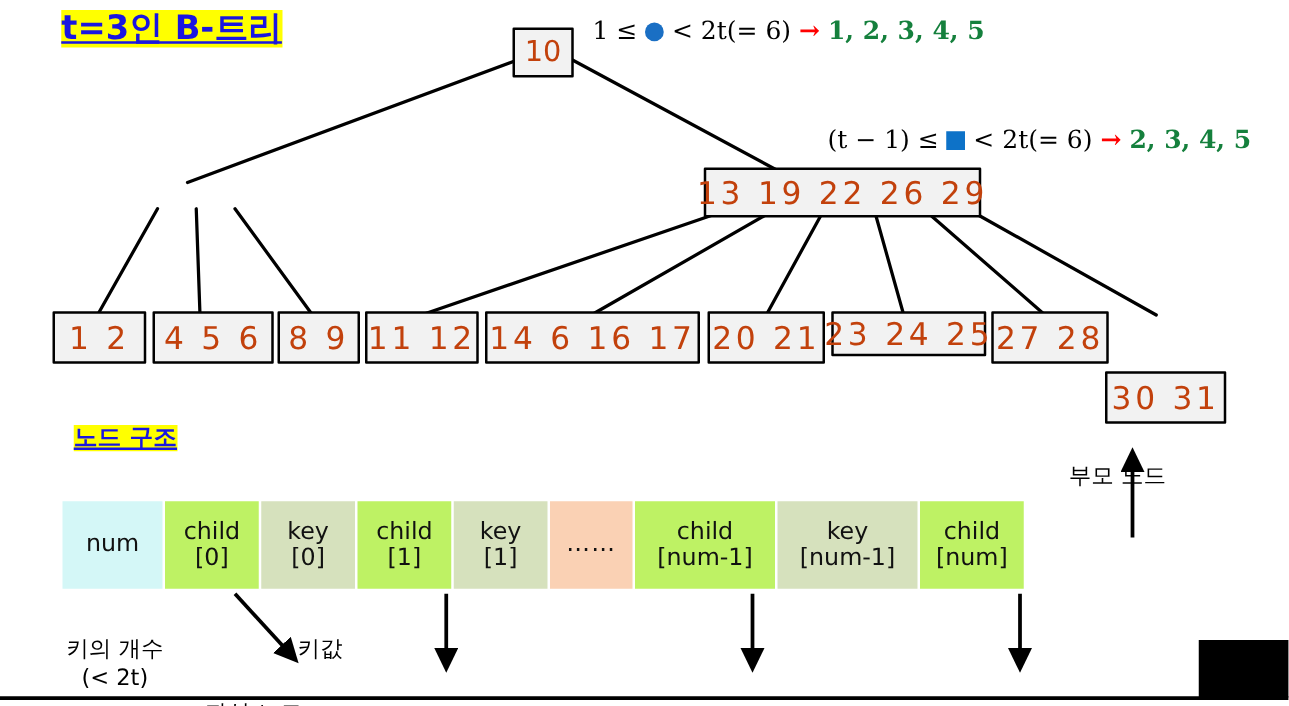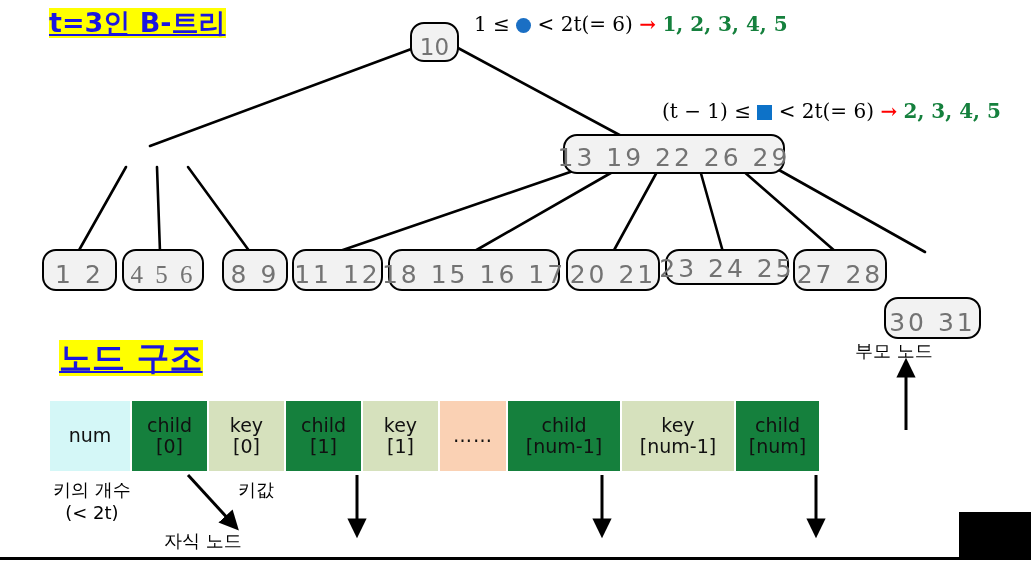--- a/index.html
+++ b/index.html
@@ -33,21 +33,21 @@
     margin-left: 41px;
   }
   #title-main {
     left: 8px;
     top: 8px;
     font-size: 27px;
   }
   #title-node {
     left: 18px;
     top: 340px;
-    font-size: 33px;
+    font-size: 19px;
   }
 
   
   .formula {
     position: absolute;
     white-space: nowrap;
     font-family: "DejaVu Serif", serif;
     font-size: 20px;
     color: #000000;
     line-height: 1;
@@ -85,27 +85,27 @@
     left: 0;
     top: 0;
     width: 1031px;
     height: 320px;
   }
   .tree-node {
     position: absolute;
     box-sizing: border-box;
     background: #f2f2f2;
     border: 2.5px solid #000000;
-    border-radius: 14px;
+    border-radius: 1px;
     display: flex;
-    align-items: flex-end;
+    align-items: center;
     justify-content: center;
     font-family: "DejaVu Sans", sans-serif;
     font-size: 25px;
-    color: #737373;
+    color: #c2410c;
     letter-spacing: 3px;
     white-space: nowrap;
     z-index: 3;
   }
   .tree-node.root { font-size: 23px; letter-spacing: 0px; }
 
   
   #struct-row {
     position: absolute;
     left: 50px;
@@ -123,21 +123,21 @@
     justify-content: center;
     font-family: "DejaVu Sans", sans-serif;
     font-size: 19px;
     color: #111111;
     line-height: 1.12;
     text-align: center;
     white-space: nowrap;
   }
   .cell .l2 { display: block; }
   .c-num    { background: #d4f7f7; width: 80px; }
-  .c-child  { background: #15803d; }
+  .c-child  { background: #bef264; }
   .c-key    { background: #d6e1bd; }
   .c-dots   { background: #fad1b4; width: 66px; font-size: 19px; letter-spacing: 1px; }
   .c-parent { background: #c2d6ef; width: 104px; }
   .w-sm  { width: 75px; }
   .w-md  { width: 83px; }
   .w-lg  { width: 112px; }
 
   
   #annot-svg {
     position: absolute;
@@ -149,20 +149,21 @@
   }
   .annot {
     position: absolute;
     font-family: "DejaVu Sans", sans-serif;
     font-size: 18px;
     color: #000000;
     white-space: nowrap;
     text-align: center;
     line-height: 1.25;
     z-index: 3;
+    margin-top: 30px;
   }
   #annot-numkeys { left: 53px; top: 479px; }
   #annot-keyval  { left: 238px; top: 479px; }
   #annot-child   { left: 164px; top: 530px; }
   #annot-parent  { left: 855px; top: 340px; }
 
   
   #bottom-rule {
     position: absolute;
     left: 0;
@@ -212,31 +213,31 @@
   </div>
 
 
   <div class="tree-node" style="left:563px; top:134px; width:222px; height:40px;">
     <span>13 19 22 26 29</span>
   </div>
 
   <div class="tree-node" style="left:42px; top:249px; width:75px; height:42px;">
     <span>1  2</span>
   </div>
-  <div class="tree-node" style="left:122px; top:249px; width:82px; height:42px;font-family:Liberation Serif, serif;">
+  <div class="tree-node" style="left:122px; top:249px; width:97px; height:42px;">
     <span>4  5  6</span>
   </div>
   <div class="tree-node" style="left:222px; top:249px; width:66px; height:42px;">
     <span>8  9</span>
   </div>
   <div class="tree-node" style="left:292px; top:249px; width:91px; height:42px;">
     <span>11  12</span>
   </div>
   <div class="tree-node" style="left:388px; top:249px; width:172px; height:42px;">
-    <span>18  15  16  17</span>
+    <span>14  6  16  17</span>
   </div>
   <div class="tree-node" style="left:566px; top:249px; width:94px; height:42px;">
     <span>20  21</span>
   </div>
   <div class="tree-node" style="left:665px; top:249px; width:124px; height:36px;">
     <span>23  24  25</span>
   </div>
   <div class="tree-node" style="left:793px; top:249px; width:94px; height:42px;">
     <span>27  28</span>
   </div>

